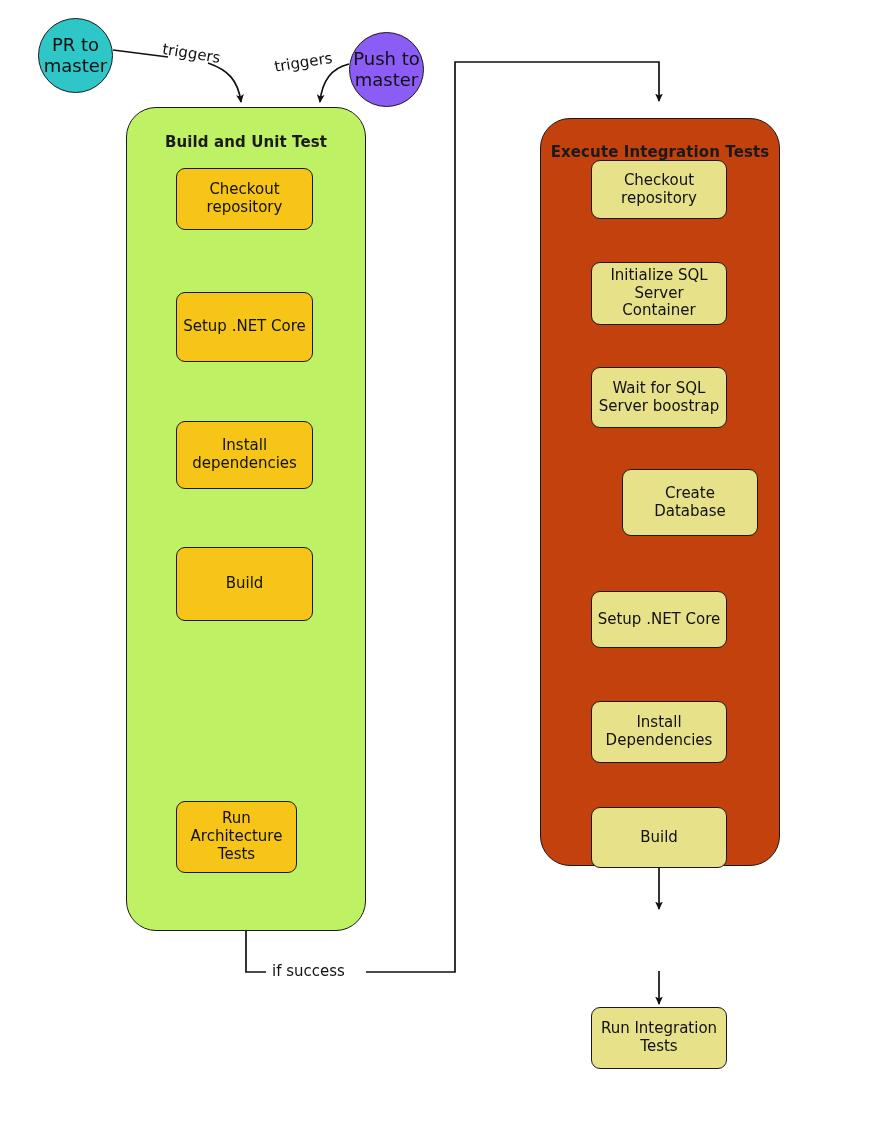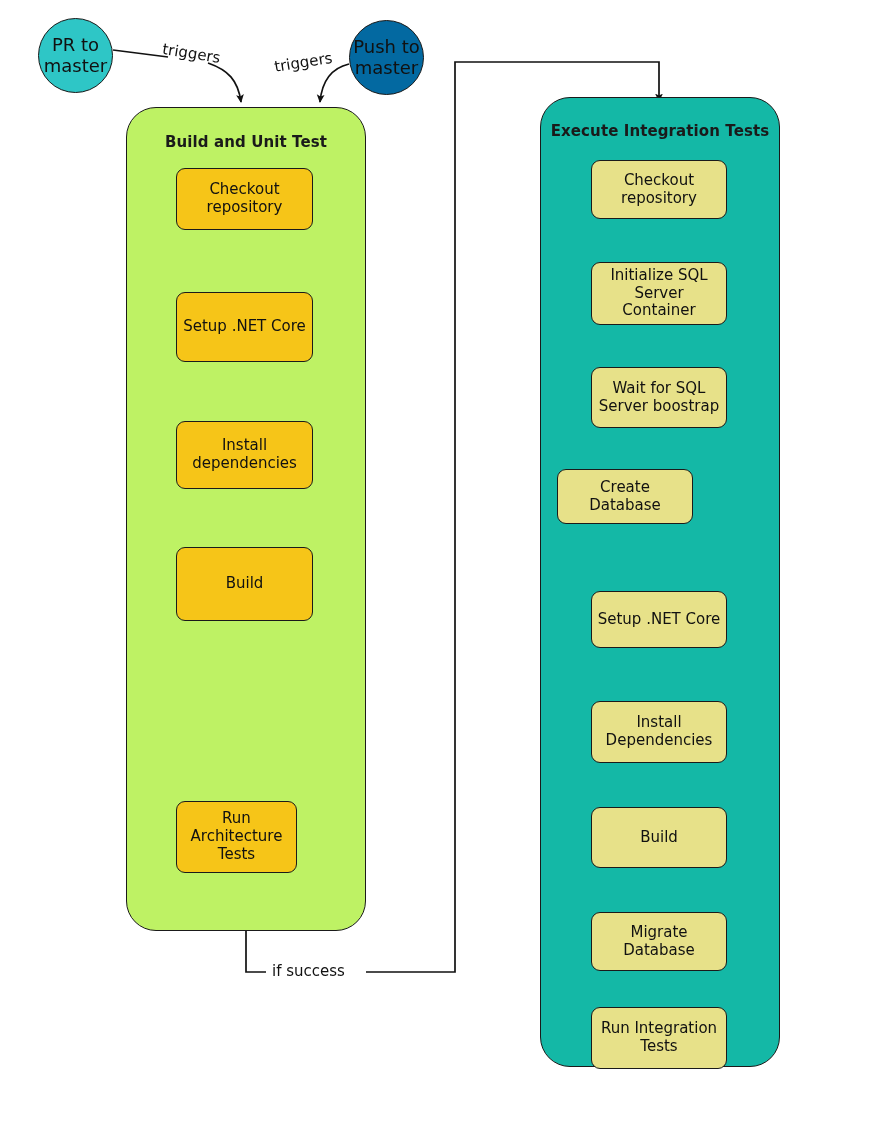--- a/index.html
+++ b/index.html
@@ -111,52 +111,51 @@
     <path d="M 659 524 L 659 588" fill="none" stroke="#111111" stroke-width="1.7" marker-end="url(#arrow)"></path>
     <path d="M 659 648 L 659 698" fill="none" stroke="#111111" stroke-width="1.7" marker-end="url(#arrow)"></path>
     <path d="M 659 763 L 659 804" fill="none" stroke="#111111" stroke-width="1.7" marker-end="url(#arrow)"></path>
     <path d="M 659 868 L 659 909" fill="none" stroke="#111111" stroke-width="1.7" marker-end="url(#arrow)"></path>
     <path d="M 659 971 L 659 1004" fill="none" stroke="#111111" stroke-width="1.7" marker-end="url(#arrow)"></path>
   </svg>
 
   <div class="trigger-node" style="left:38px; top:18px; width:75px; height:75px; background:#2ec6c6;">PR to
 master</div>
 
-  <div class="trigger-node" style="left:349px; top:20px; width:75px; height:75px; background:#0369a1;">Push to
+  <div class="trigger-node" style="left:349px; top:32px; width:75px; height:75px; background:#8b5cf6;">Push to
 master</div>
 
   <div class="edge-label rot-a" style="left:164px; top:40px;">triggers</div>
   <div class="edge-label rot-b" style="left:273px; top:58px;">triggers</div>
   <div class="edge-label" style="left:272px; top:962px;">if success</div>
 
   <div class="lane" style="left:126px; top:107px; width:240px; height:824px; background:#bef264;">
     <div class="lane-title" style="top:25px;">Build and Unit Test</div>
   </div>
 
   <div class="step" style="left:176px; top:168px; width:137px; height:62px; background:#f6c518;">Checkout
 repository</div>
   <div class="step" style="left:176px; top:292px; width:137px; height:70px; background:#f6c518;">Setup .NET Core</div>
   <div class="step" style="left:176px; top:421px; width:137px; height:68px; background:#f6c518;">Install
 dependencies</div>
   <div class="step" style="left:176px; top:547px; width:137px; height:74px; background:#f6c518;">Build</div>
   <div class="step" style="left:176px; top:801px; width:121px; height:72px; background:#f6c518;">Run Architecture
 Tests</div>
 
-  <div class="lane" style="left:540px; top:97px; width:240px; height:970px; background:#14b8a6;">
+  <div class="lane" style="left:540px; top:118px; width:240px; height:748px; background:#c2410c;">
     <div class="lane-title" style="top:24px;">Execute Integration Tests</div>
   </div>
 
   <div class="step" style="left:591px; top:160px; width:136px; height:59px; background:#e7e189;">Checkout
 repository</div>
   <div class="step" style="left:591px; top:367px; width:136px; height:61px; background:#e7e189;">Wait for SQL
 Server boostrap</div>
   <div class="step" style="left:591px; top:262px; width:136px; height:63px; background:#e7e189;">Initialize SQL
 Server Container</div>
-  <div class="step" style="left:557px; top:469px; width:136px; height:55px; background:#e7e189;">Create Database</div>
+  <div class="step" style="left:622px; top:469px; width:136px; height:67px; background:#e7e189;">Create Database</div>
   <div class="step" style="left:591px; top:591px; width:136px; height:57px; background:#e7e189;">Setup .NET Core</div>
   <div class="step" style="left:591px; top:701px; width:136px; height:62px; background:#e7e189;">Install
 Dependencies</div>
   <div class="step" style="left:591px; top:807px; width:136px; height:61px; background:#e7e189;">Build</div>
-  <div class="step" style="left:591px; top:912px; width:136px; height:59px; background:#e7e189;">Migrate Database</div>
   <div class="step" style="left:591px; top:1007px; width:136px; height:62px; background:#e7e189;">Run Integration
 Tests</div>
 
 </div>
 
 </body></html>

